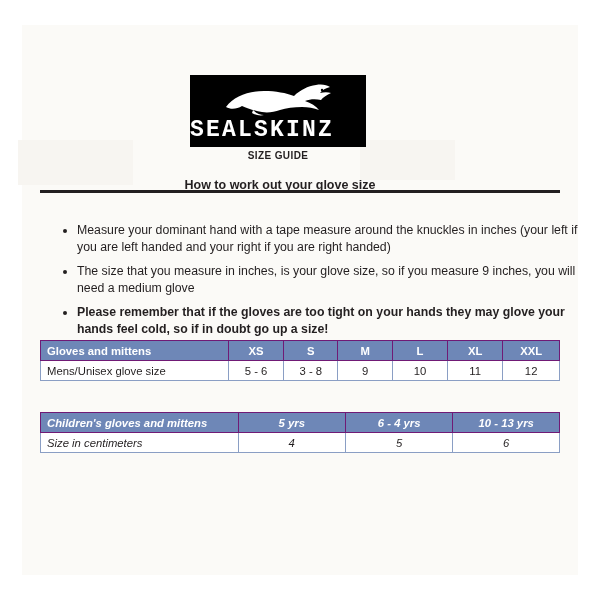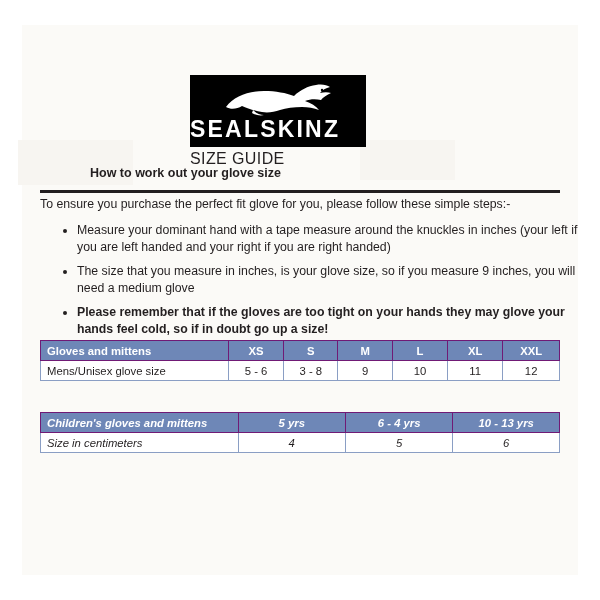--- a/index.html
+++ b/index.html
@@ -69,38 +69,38 @@
   }
   .logo-word {
     position: absolute;
     left: 0;
     bottom: 4px;
     width: 140px;
     font-size: 23px;
     font-weight: bold;
     letter-spacing: 2.2px;
     color: #ffffff;
-    font-family: Liberation Sans, sans-serif;
+    font-family: Liberation Mono, monospace;
   }
   .size-guide {
     position: absolute;
     left: 190px;
     top: 150px;
     width: 176px;
-    text-align: left;
-    font-size: 16px;
-    font-weight: normal;
+    text-align: center;
+    font-size: 10px;
+    font-weight: bold;
     letter-spacing: 0.4px;
   }
   .howto {
     position: absolute;
     left: 90px;
-    top: 166px;
+    top: 178px;
     width: 380px;
-    text-align: left;
+    text-align: center;
     font-size: 12.5px;
     font-weight: bold;
   }
 
   .rule {
     position: absolute;
     left: 40px;
     top: 190px;
     width: 520px;
     height: 3px;
@@ -187,21 +187,20 @@
       <circle cx="132" cy="11" r="1.2" fill="#000000"></circle>
     </svg>
     <div class="logo-word">SEALSKINZ</div>
   </div>
 
   <div class="size-guide">SIZE GUIDE</div>
   <div class="howto">How to work out your glove size</div>
 
   <div class="rule"></div>
 
-  <div class="intro">To ensure you purchase the perfect fit glove for you, please follow these simple steps:-</div>
 
   <ul class="bullets">
     <li>Measure your dominant hand with a tape measure around the knuckles in inches (your left if you are left handed and your right if you are right handed)</li>
     <li>The size that you measure in inches, is your glove size, so if you measure 9 inches, you will need a medium glove</li>
     <li class="bold">Please remember that if the gloves are too tight on your hands they may glove your hands feel cold, so if in doubt go up a size!</li>
   </ul>
 
   <table class="size-table" id="table-adults">
     <thead>
       <tr>

